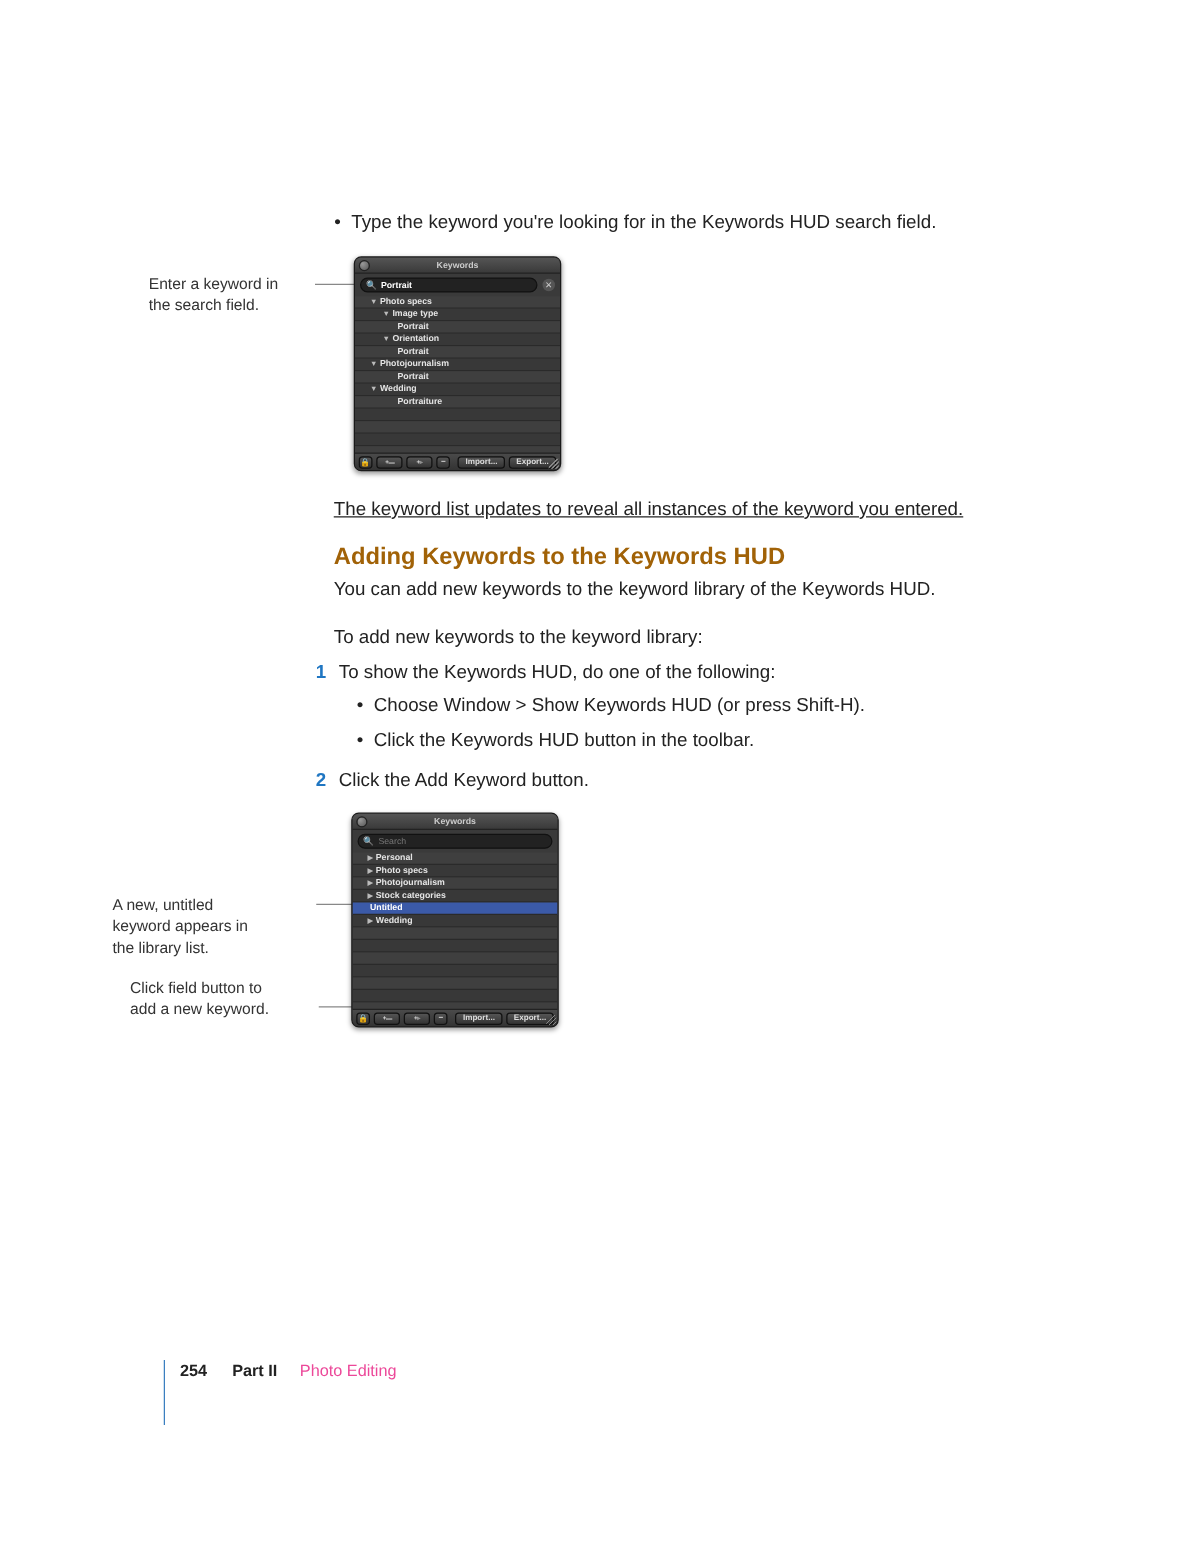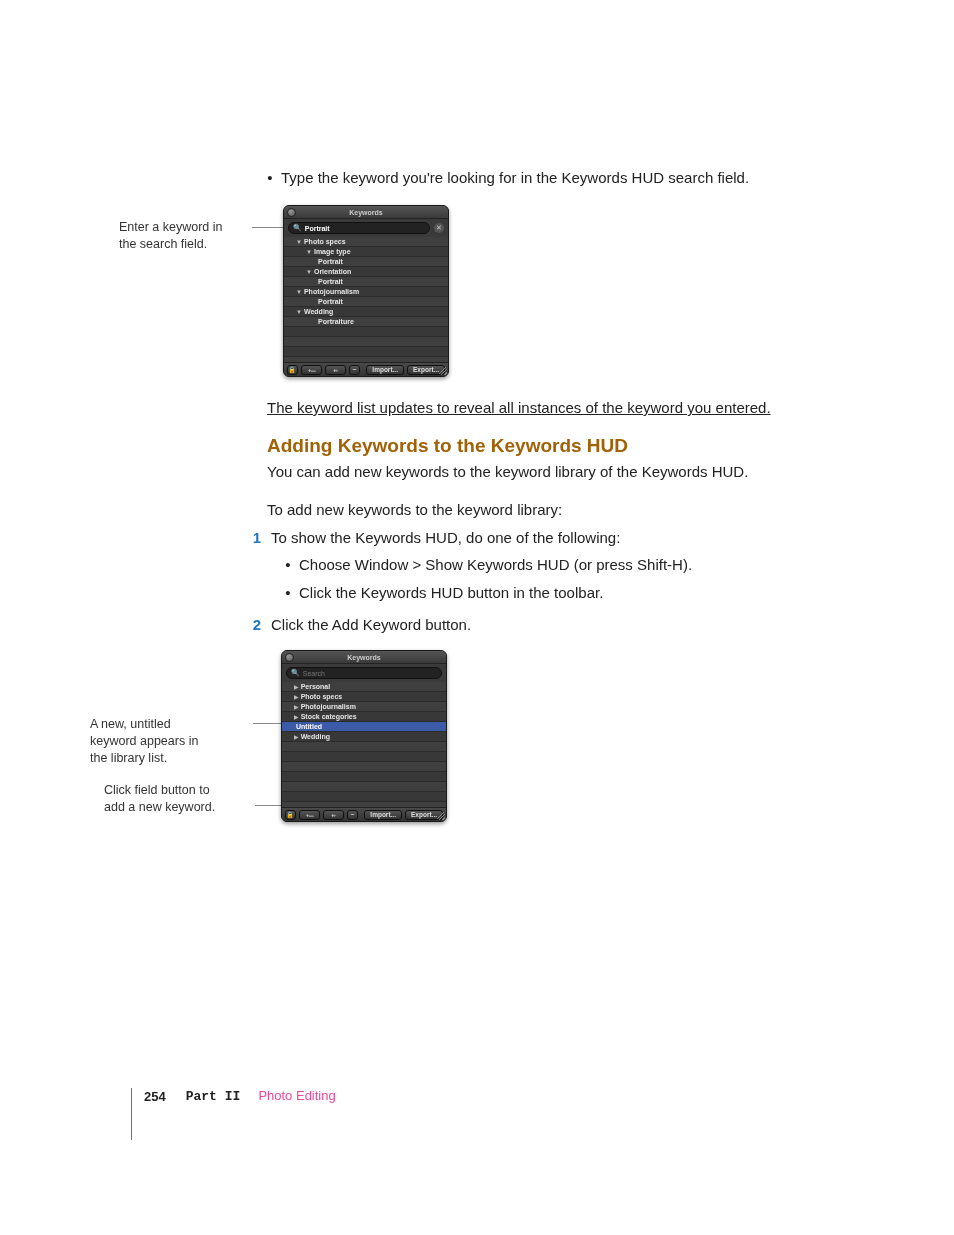--- a/index.html
+++ b/index.html
@@ -168,21 +168,21 @@
     position: absolute;
     left: 104px;
     bottom: 131px;
     font-size: 13px;
     display: flex;
     align-items: center;
     gap: 20px;
     margin-left: 40px;
   }
   .footer .pn { font-weight: 700; }
-  .footer .part { font-weight: 700; font-family: Liberation Mono, monospace; }
+  .footer .part { font-weight: 700; }
   .footer .chap { color: #ec4899; }
   .footer-rule {
     position: absolute;
     left: 131px;
     top: 0;
     width: 1px;
     background: #3b7fc0;
   }
 </style>
 </head>

